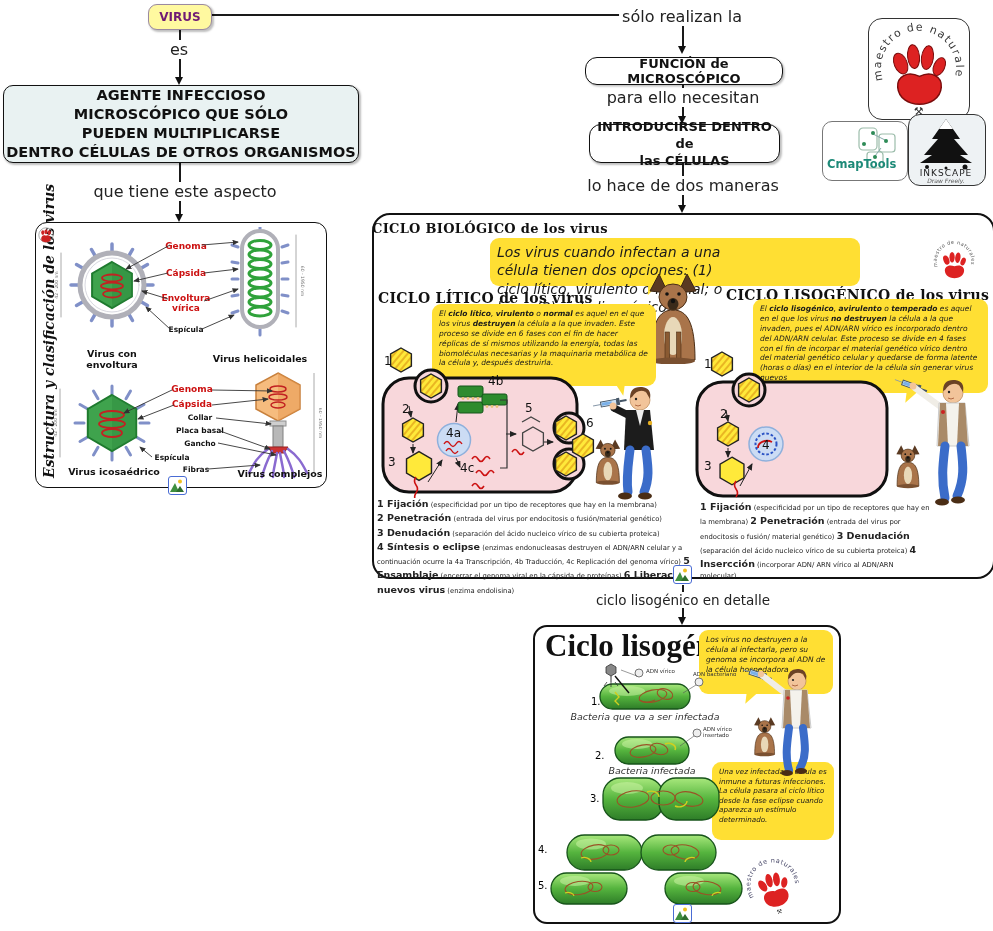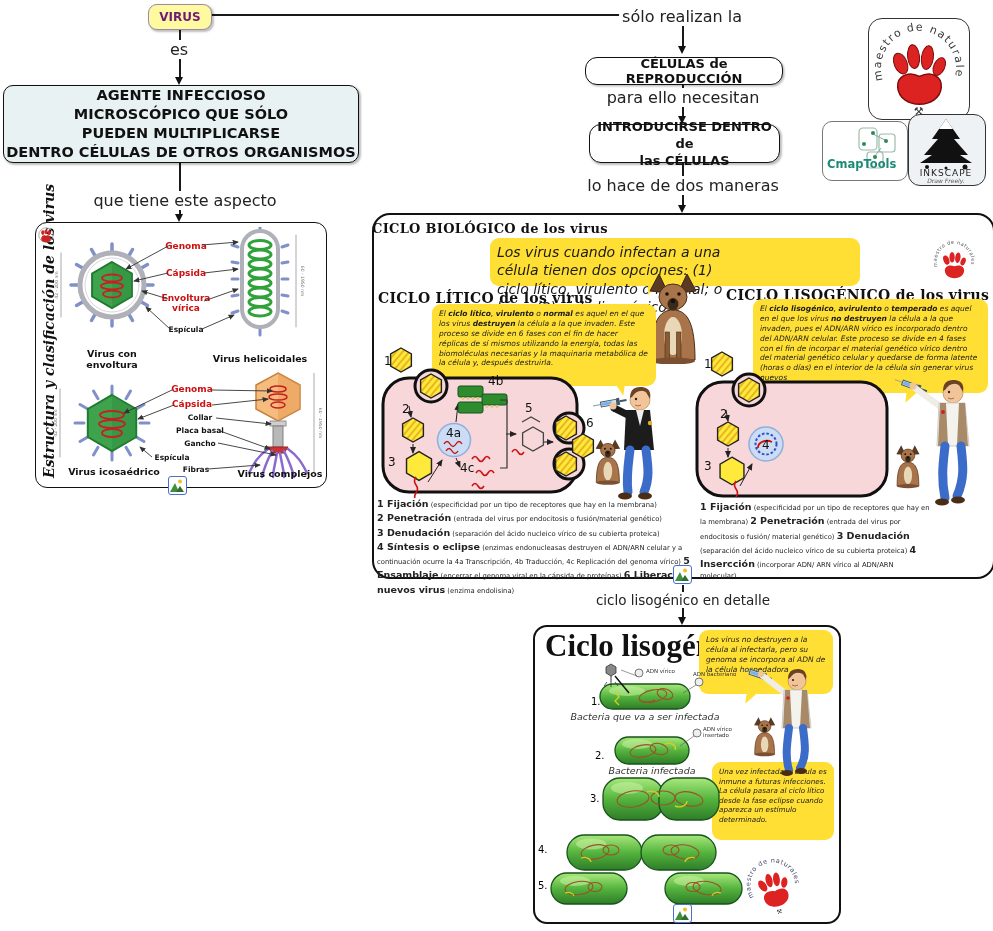--- a/index.html
+++ b/index.html
@@ -51,42 +51,42 @@
   <div class="vline" style="left:682px;top:14px;height:33px;"></div>
   <div class="arr" style="left:678px;top:46px;"></div>
   <div class="clabel" style="left:682px;top:7px;">sólo realizan la</div>
 
   <div class="vline" style="left:179px;top:28px;height:50px;"></div>
   <div class="arr" style="left:175px;top:77px;"></div>
   <div class="clabel" style="left:179px;top:40px;">es</div>
 
   <div class="vline" style="left:179px;top:161px;height:54px;"></div>
   <div class="arr" style="left:175px;top:214px;"></div>
-  <div class="clabel" style="left:185px;top:191px;">que tiene este aspecto</div>
+  <div class="clabel" style="left:185px;top:182px;">que tiene este aspecto</div>
 
   <div class="vline" style="left:682px;top:84px;height:33px;"></div>
   <div class="arr" style="left:678px;top:116px;"></div>
   <div class="clabel" style="left:683px;top:88px;">para ello necesitan</div>
 
   <div class="vline" style="left:682px;top:162px;height:44px;"></div>
   <div class="arr" style="left:678px;top:205px;"></div>
   <div class="clabel" style="left:683px;top:176px;">lo hace de dos maneras</div>
 
   <div class="vline" style="left:682px;top:585px;height:34px;"></div>
   <div class="arr" style="left:678px;top:617px;"></div>
   <div class="clabel" style="left:683px;top:592px;font-size:13.5px;">ciclo lisogénico en detalle</div>
 
   <div class="node" style="left:148px;top:4px;width:62px;height:24px;background:#fff9a0;border-color:#9b8aa0;border-radius:9px;font-size:12px;color:#701a75;">VIRUS</div>
 
   <div class="node" style="left:3px;top:85px;width:354px;height:76px;background:#e9f2f2;border-radius:10px;font-size:14.5px;line-height:19px;font-family:'DejaVu Sans',sans-serif;">AGENTE INFECCIOSO
 MICROSCÓPICO QUE SÓLO
 PUEDEN MULTIPLICARSE
 DENTRO CÉLULAS DE OTROS ORGANISMOS</div>
 
-  <div class="node" style="left:585px;top:57px;width:196px;height:26px;font-size:13px;">CÉLULAS de REPRODUCCIÓN</div>
+  <div class="node" style="left:585px;top:57px;width:196px;height:26px;font-size:13px;">FUNCIÓN de MICROSCÓPICO</div>
 
   <div class="node" style="left:589px;top:124px;width:189px;height:37px;font-size:13px;line-height:17px;">INTRODUCIRSE DENTRO de
 las CÉLULAS</div>
 
   <div class="bigbox" style="left:35px;top:222px;width:290px;height:264px;border-width:1.8px;border-radius:12px;"></div>
   <div class="vtext" style="left:41px;top:478px;">Estructura y clasificación de los virus</div>
 
   <svg class="abs" style="left:38px;top:227px;" width="16" height="16" viewBox="0 0 20 20">
     <circle cx="10" cy="10" r="9" fill="none" stroke="#999" stroke-width="1"></circle>
     <ellipse cx="6" cy="7" rx="2" ry="3" fill="#cc2222"></ellipse>

